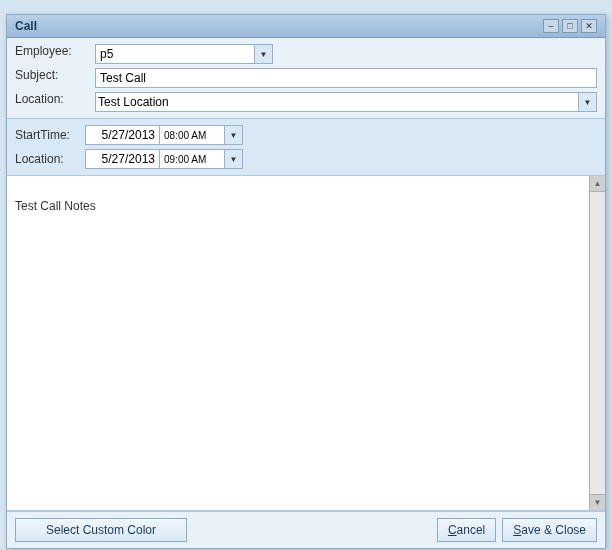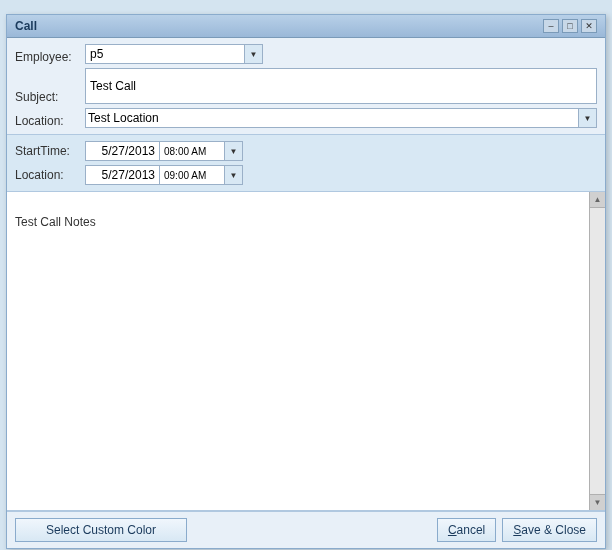--- a/index.html
+++ b/index.html
@@ -70,38 +70,39 @@
     }
 
     .form-area {
       background: #e8f0f8;
       padding: 6px 8px;
       border-bottom: 1px solid #b0c8e0;
     }
 
     .form-row {
       display: flex;
-      align-items: flex-end;
+      align-items: flex-start;
       margin-bottom: 4px;
+      gap: 10px;
     }
 
     .form-row:last-child {
       margin-bottom: 0;
     }
 
     .form-label {
       width: 70px;
       color: #333;
       font-size: 12px;
       flex-shrink: 0;
     }
 
     .form-input {
       flex: 1;
-      height: 36px;
+      height: 20px;
       border: 1px solid #9ab0c8;
       background: white;
       padding: 2px 4px;
       font-size: 12px;
       outline: none;
     }
 
     .employee-row {
       display: flex;
       align-items: center;

